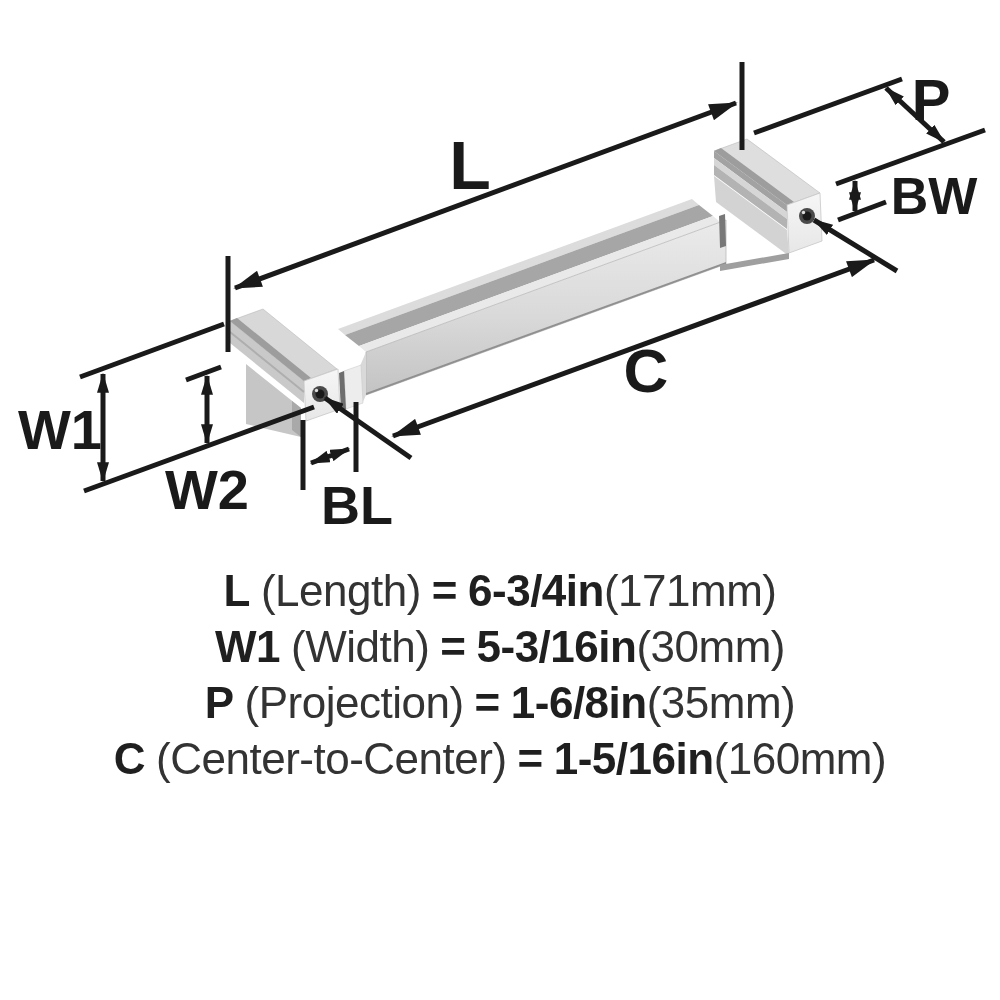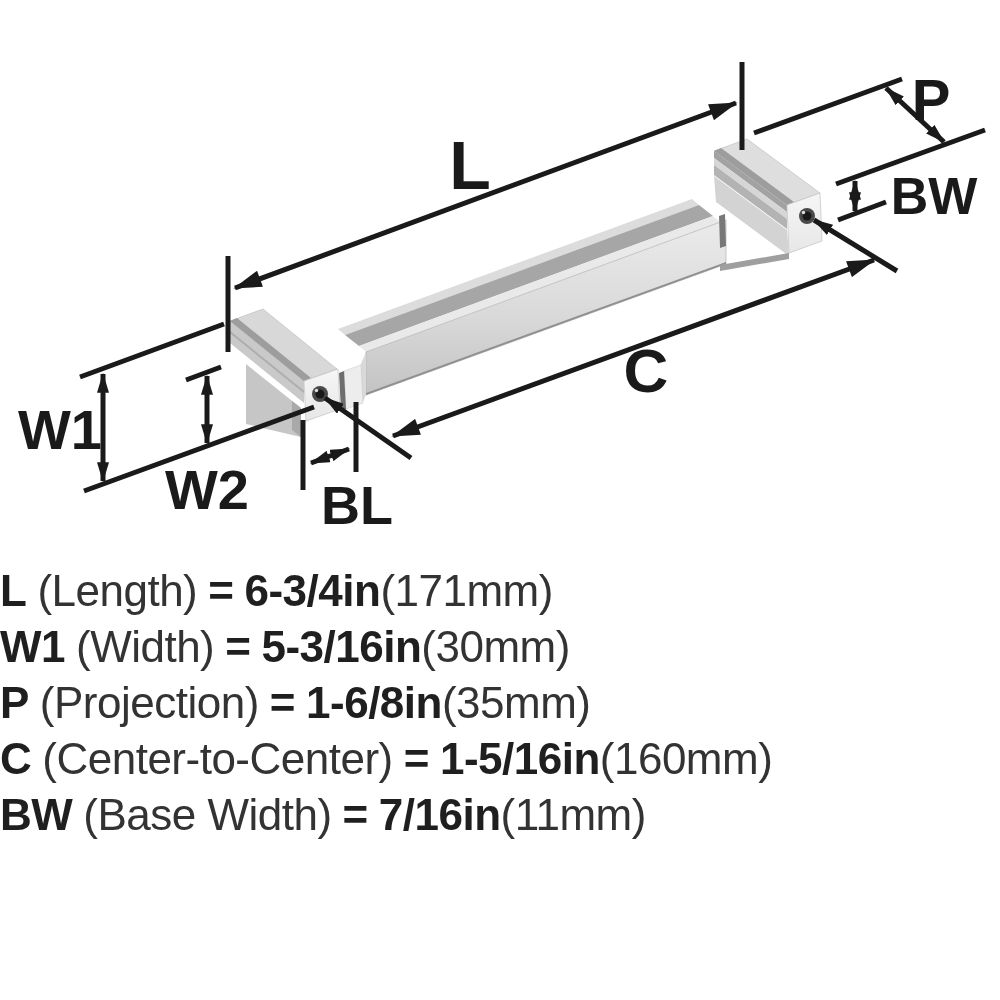--- a/index.html
+++ b/index.html
@@ -25,21 +25,21 @@
   svg text {
     font-family: "Liberation Sans", sans-serif;
     font-weight: bold;
     fill: #1a1a1a;
   }
   .specs {
     position: absolute;
     top: 563px;
     left: 0;
     width: 1000px;
-    text-align: left;
+    text-align: center;
   }
   .spec-line {
     line-height: 56px;
     font-size: 44px;
     white-space: nowrap;
     color: #333333;
     letter-spacing: -0.5px;
   }
   .spec-line .seg-b {
     font-weight: bold;
@@ -187,18 +187,15 @@
 
     <div class="spec-line">
       <span class="seg-b gap">P</span><span class="seg-r gap">(Projection)</span><span class="seg-b gap">=</span><span class="seg-b">1-6/8in</span><span class="seg-r">(35mm)</span>
     </div>
 
     <div class="spec-line">
       <span class="seg-b gap">C</span><span class="seg-r gap">(Center-to-Center)</span><span class="seg-b gap">=</span><span class="seg-b">1-5/16in</span><span class="seg-r">(160mm)</span>
     </div>
 
 
-    <div class="spec-line">
-      <span class="seg-b gap">BW</span><span class="seg-r gap">(Base Width)</span><span class="seg-b gap">=</span><span class="seg-b">7/16in</span><span class="seg-r">(11mm)</span>
-    </div>
 
   </div>
 </div>
 
 </body></html>

